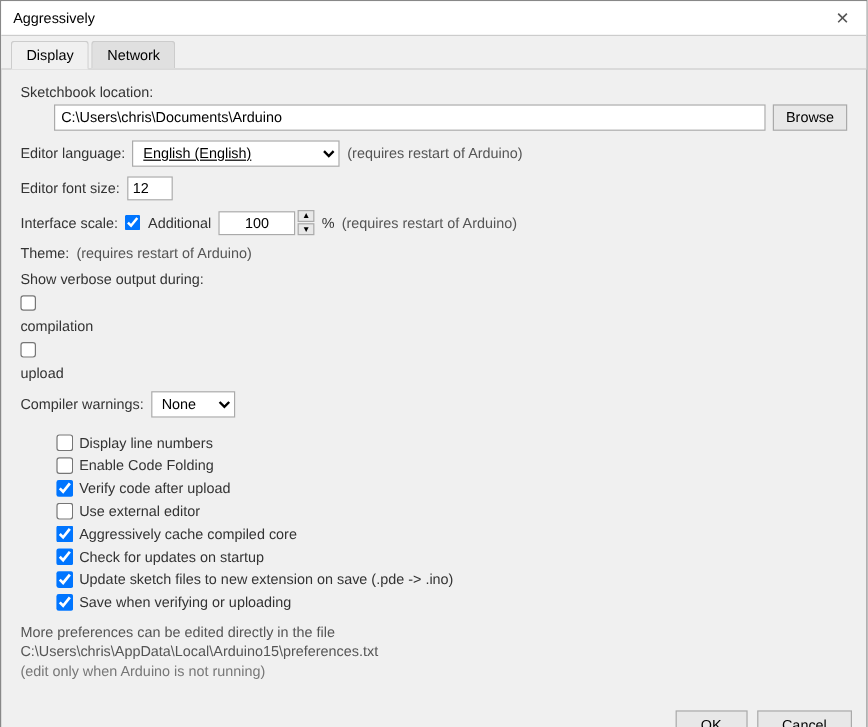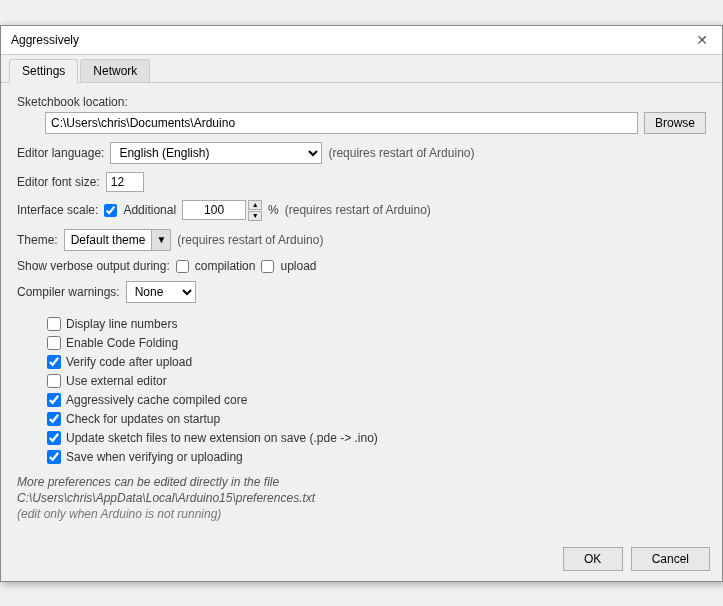--- a/index.html
+++ b/index.html
@@ -160,23 +160,24 @@
       background: #e8e8e8;
       cursor: pointer;
       font-size: 7px;
       line-height: 1;
       display: flex;
       align-items: center;
       justify-content: center;
     }
     .verbose-row {
       display: flex;
-      align-items: flex-end;
+      align-items: flex-start;
       gap: 6px;
       margin-bottom: 8px;
+      flex-direction: column;
     }
     .section-divider {
       height: 6px;
     }
     .additional-urls-section {
       border: 2px solid #c00;
       padding: 4px 6px;
       margin-bottom: 6px;
     }
     .additional-urls-label {
@@ -203,21 +204,20 @@
       border: 1px solid #aaa;
       background: #e8e8e8;
       cursor: pointer;
       display: flex;
       align-items: center;
       justify-content: center;
       font-size: 10px;
     }
     .file-path-section {
       margin-bottom: 6px;
-      font-style: italic;
     }
     .file-path-text {
       color: #555;
       font-size: 12px;
       display: block;
       margin-bottom: 2px;
     }
     .edit-note {
       color: #777;
       font-size: 12px;
@@ -267,37 +267,37 @@
 <body>
 
 <div class="window">
 
   <div class="title-bar">
     <span class="title-bar-title">Aggressively</span>
     <button class="title-bar-close">✕</button>
   </div>
 
   <div class="tabs">
-    <div class="tab active">Settings</div>
+    <div class="tab active">Display</div>
     <div class="tab">Network</div>
   </div>
 
   <div class="content">
 
     <div class="sketchbook-row">
       <div class="sketchbook-label label">Sketchbook location:</div>
       <div class="sketchbook-input-row">
         <input type="text" class="sketchbook-input" value="C:\Users\chris\Documents\Arduino" style="">
         <button class="browse-btn">Browse</button>
       </div>
     </div>
 
     <div class="row">
       <span class="label">Editor language:</span>
-      <select class="select-input" style="width:212px;">
+      <select class="select-input" style="width:173px;text-decoration:underline;">
         <option value="English (English)">English (English)</option>
       </select>
       <span class="hint-text">(requires restart of Arduino)</span>
     </div>
 
     <div class="row">
       <span class="label">Editor font size:</span>
       <input type="text" class="text-input" style="width: 38px;" value="12">
     </div>
 
@@ -311,24 +311,20 @@
           <button>▲</button>
           <button>▼</button>
         </div>
       </div>
       <span class="label">%</span>
       <span class="hint-text">(requires restart of Arduino)</span>
     </div>
 
     <div class="row">
       <span class="label">Theme:</span>
-      <div class="theme-select-wrap">
-        <span class="theme-text">Default theme</span>
-        <span class="theme-arrow">▼</span>
-      </div>
       <span class="hint-text">(requires restart of Arduino)</span>
     </div>
 
     <div class="verbose-row">
       <span class="label">Show verbose output during:</span>
       <input type="checkbox" style="">
       <span class="label">compilation</span>
       <input type="checkbox" style="">
       <span class="label">upload</span>
     </div>

